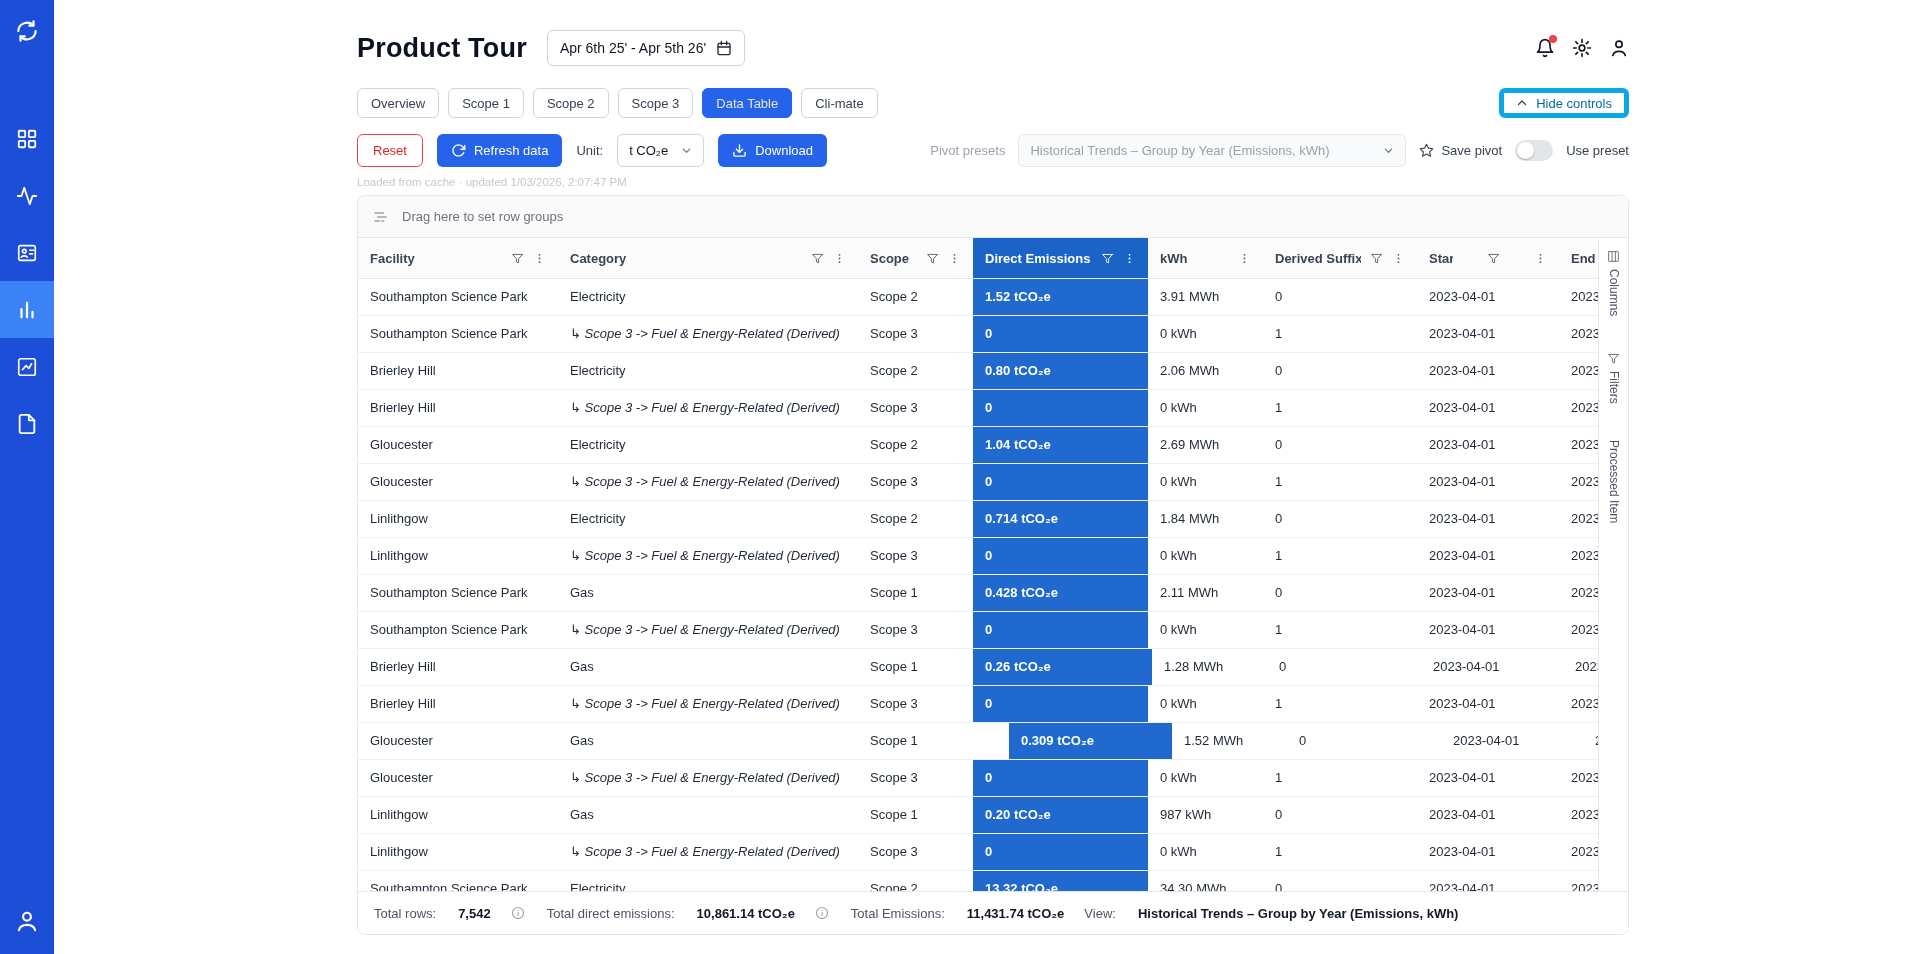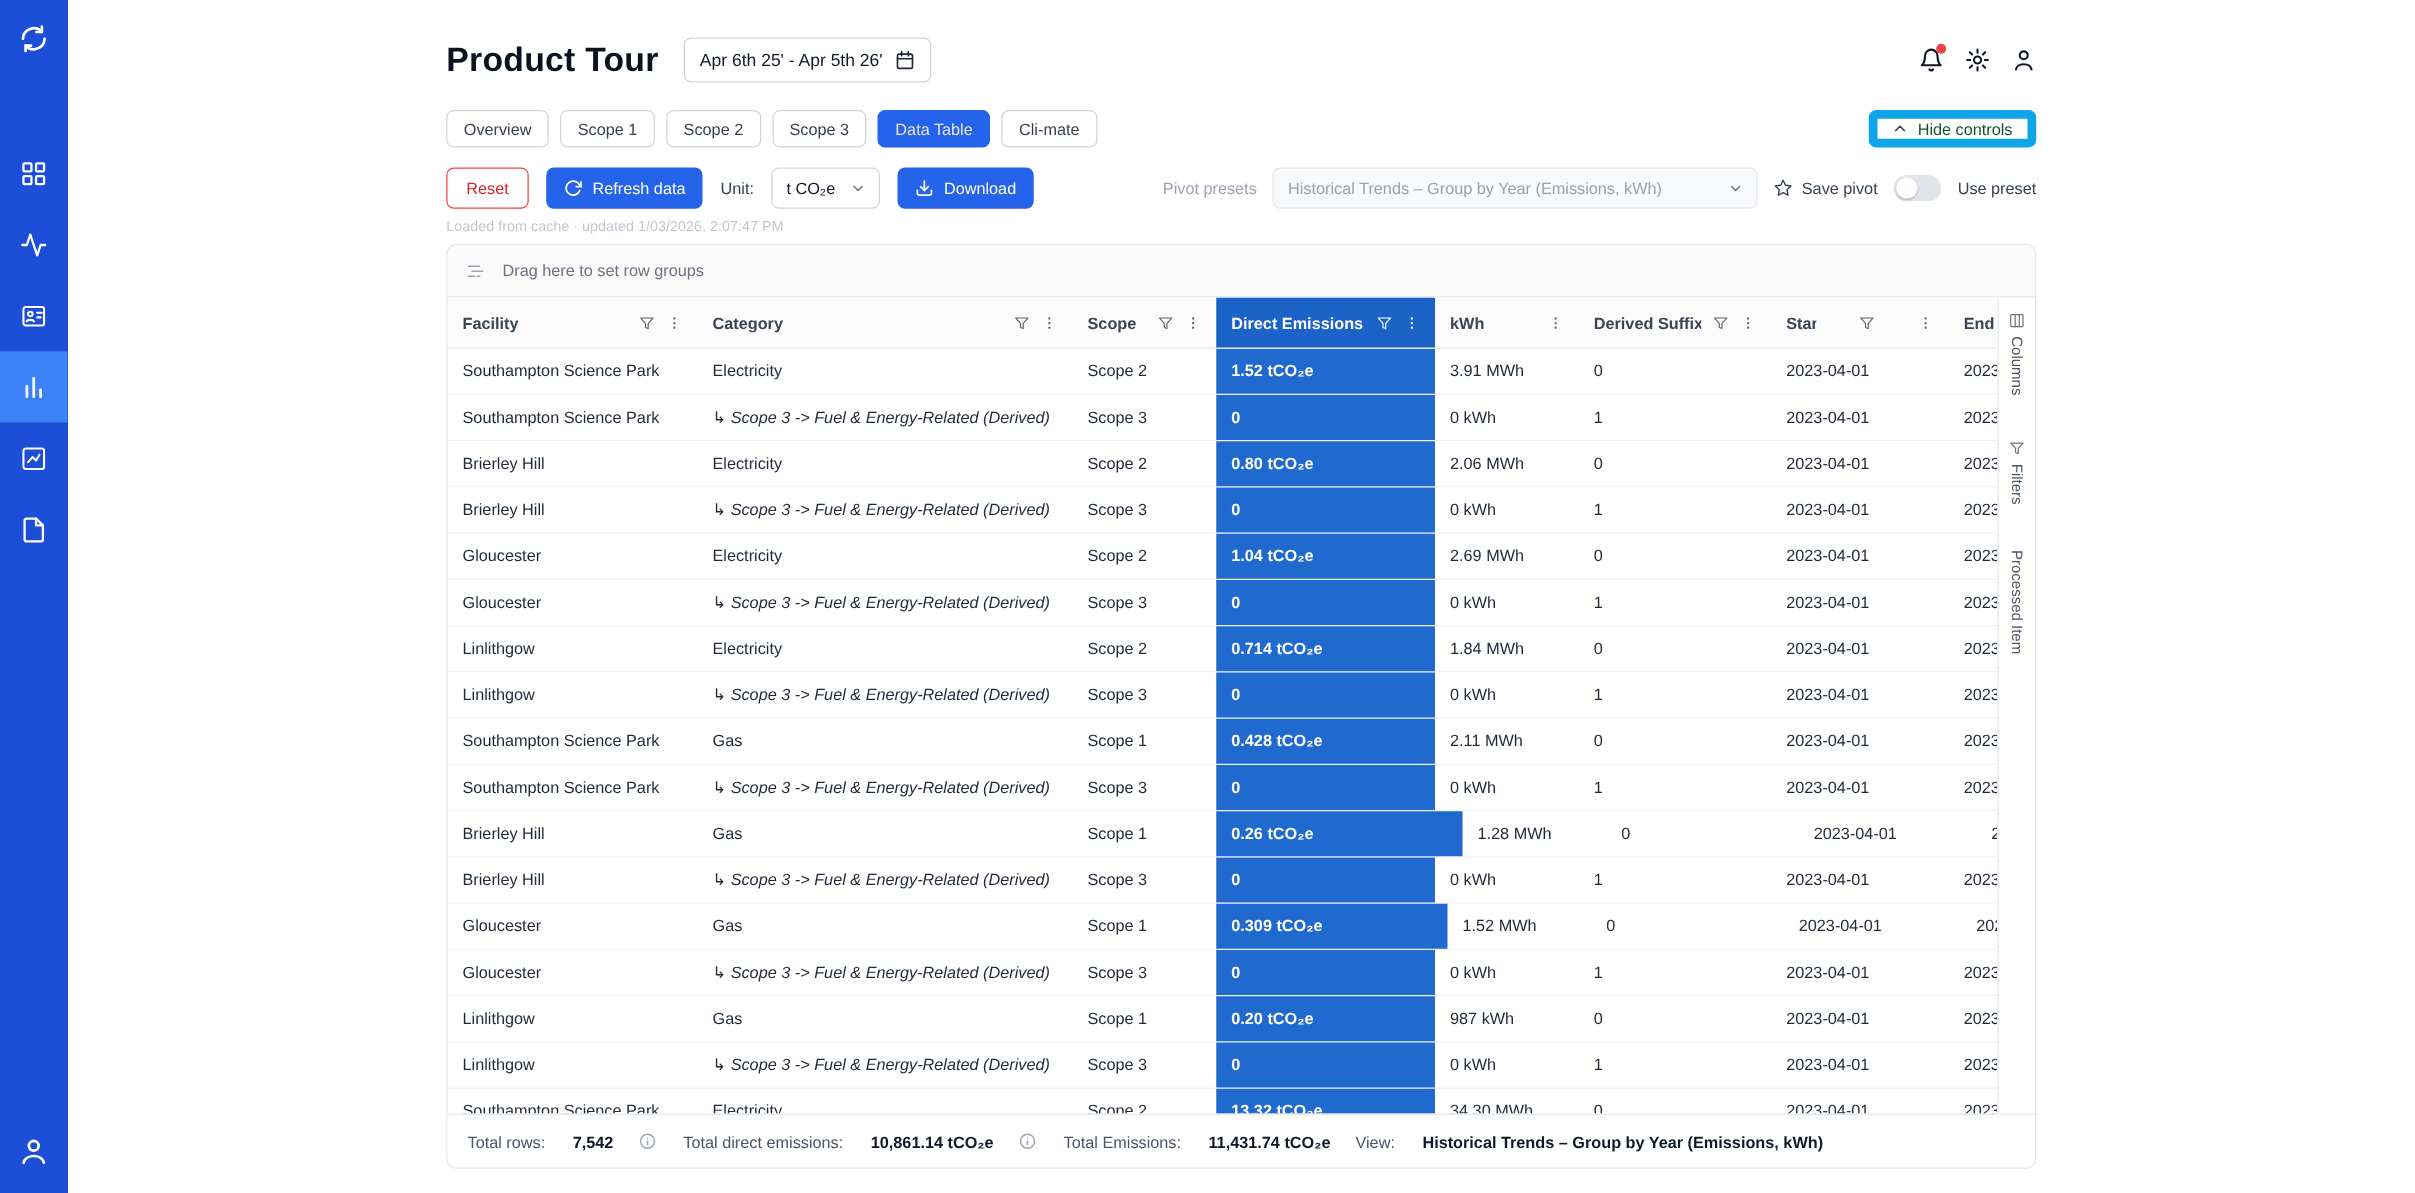--- a/index.html
+++ b/index.html
@@ -31,21 +31,21 @@
   .head-actions{margin-left:auto;display:flex;align-items:center;gap:17px}
   .hicon-btn{position:relative;width:20px;height:20px;color:#111827;cursor:pointer}
   .dot{position:absolute;top:-3px;right:-2px;width:8px;height:8px;border-radius:50%;background:var(--notification-dot,#ef4444)}
 
   .tabs-row{display:flex;align-items:center;margin-top:22px}
   .tabs{display:flex;gap:9px}
   .tab{height:30px;padding:0 13px;border:1px solid #d1d5db;border-radius:6px;background:#fff;
     font-size:13px;color:#374151;cursor:pointer;font-family:inherit}
   .tab.active{background:var(--primary,#2563eb);border-color:var(--primary,#2563eb);color:#e5e5e5}
   .ghost-btn{margin-left:auto;display:flex;align-items:center;gap:8px;height:30px;padding:0 12px;
-    border:7px solid #0ea5e9;border-radius:6px;background:#fff;font-size:13px;color:#14532d;cursor:pointer;font-family:inherit}
+    border:5px solid #0ea5e9;border-radius:6px;background:#fff;font-size:13px;color:#0369a1;cursor:pointer;font-family:inherit}
   .ghost-btn .ic{width:12px;height:12px;color:#374151}
 
   .controls-row{display:flex;align-items:center;gap:14px;margin-top:16px}
   .reset-btn{height:33px;padding:0 15px;border:1px solid #ef4444;color:var(--danger,#dc2626);background:#fff;
     border-radius:6px;font-size:13px;cursor:pointer;font-family:inherit}
   .primary-btn{height:33px;display:flex;align-items:center;gap:8px;padding:0 14px;background:var(--primary,#2563eb);
     color:#fff;border:none;border-radius:6px;font-size:13px;cursor:pointer;font-family:inherit}
   .primary-btn .ic{width:15px;height:15px;color:#fff}
   .ctl-label{font-size:13px;color:#374151}
   .select{display:flex;align-items:center;gap:13px;height:33px;padding:0 11px;border:1px solid #d1d5db;
@@ -495,41 +495,41 @@
                 <div class="tcell hl" style="width: 175px;">0</div>
                 <div class="tcell" style="width: 115px;">0 kWh</div>
                 <div class="tcell" style="width: 154px;">1</div>
                 <div class="tcell" style="width: 142px;">2023-04-01</div>
                 <div class="tcell" style="width: 140px;">2023-</div>
               </div>
               <div class="trow">
                 <div class="tcell" style="width: 200px;">Brierley Hill</div>
                 <div class="tcell" style="width: 300px;">Gas</div>
                 <div class="tcell" style="width: 115px;">Scope 1</div>
-                <div class="tcell hl" style="width: 197px;">0.26 tCO₂e</div>
+                <div class="tcell hl" style="width: 179px;">0.26 tCO₂e</div>
                 <div class="tcell" style="width: 115px;">1.28 MWh</div>
                 <div class="tcell" style="width: 154px;">0</div>
                 <div class="tcell" style="width: 142px;">2023-04-01</div>
                 <div class="tcell" style="width: 140px;">2023-</div>
               </div>
               <div class="trow">
                 <div class="tcell" style="width: 200px;">Brierley Hill</div>
                 <div class="tcell derived" style="width: 300px;">↳ Scope 3 -&gt; Fuel &amp; Energy-Related (Derived)</div>
                 <div class="tcell" style="width: 115px;">Scope 3</div>
                 <div class="tcell hl" style="width: 175px;">0</div>
                 <div class="tcell" style="width: 115px;">0 kWh</div>
                 <div class="tcell" style="width: 154px;">1</div>
                 <div class="tcell" style="width: 142px;">2023-04-01</div>
                 <div class="tcell" style="width: 140px;">2023-</div>
               </div>
               <div class="trow">
                 <div class="tcell" style="width: 200px;">Gloucester</div>
                 <div class="tcell" style="width: 300px;">Gas</div>
                 <div class="tcell" style="width: 115px;">Scope 1</div>
-                <div class="tcell hl" style="width: 185px;">0.309 tCO₂e</div>
+                <div class="tcell hl" style="width: 163px; margin-left: 36px;">0.309 tCO₂e</div>
                 <div class="tcell" style="width: 115px;">1.52 MWh</div>
                 <div class="tcell" style="width: 154px;">0</div>
                 <div class="tcell" style="width: 142px;">2023-04-01</div>
                 <div class="tcell" style="width: 140px;">2023-</div>
               </div>
               <div class="trow">
                 <div class="tcell" style="width: 200px;">Gloucester</div>
                 <div class="tcell derived" style="width: 300px;">↳ Scope 3 -&gt; Fuel &amp; Energy-Related (Derived)</div>
                 <div class="tcell" style="width: 115px;">Scope 3</div>
                 <div class="tcell hl" style="width: 175px;">0</div>

